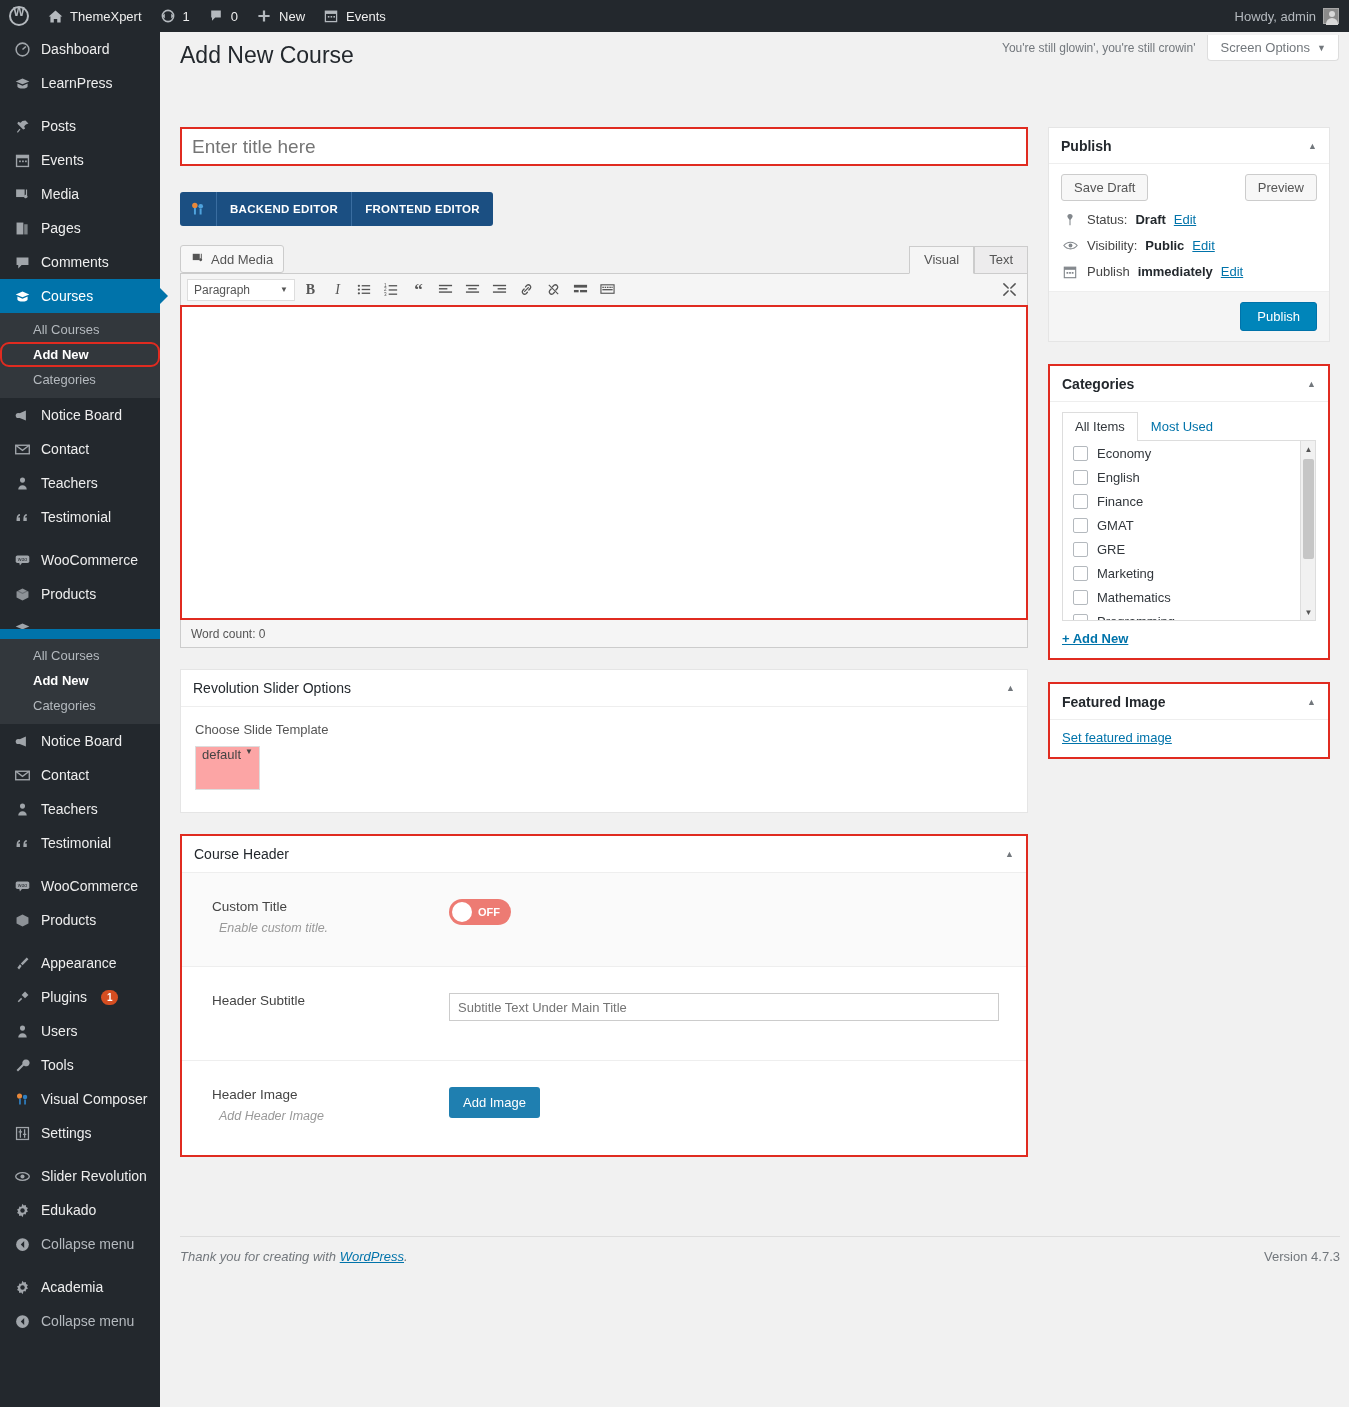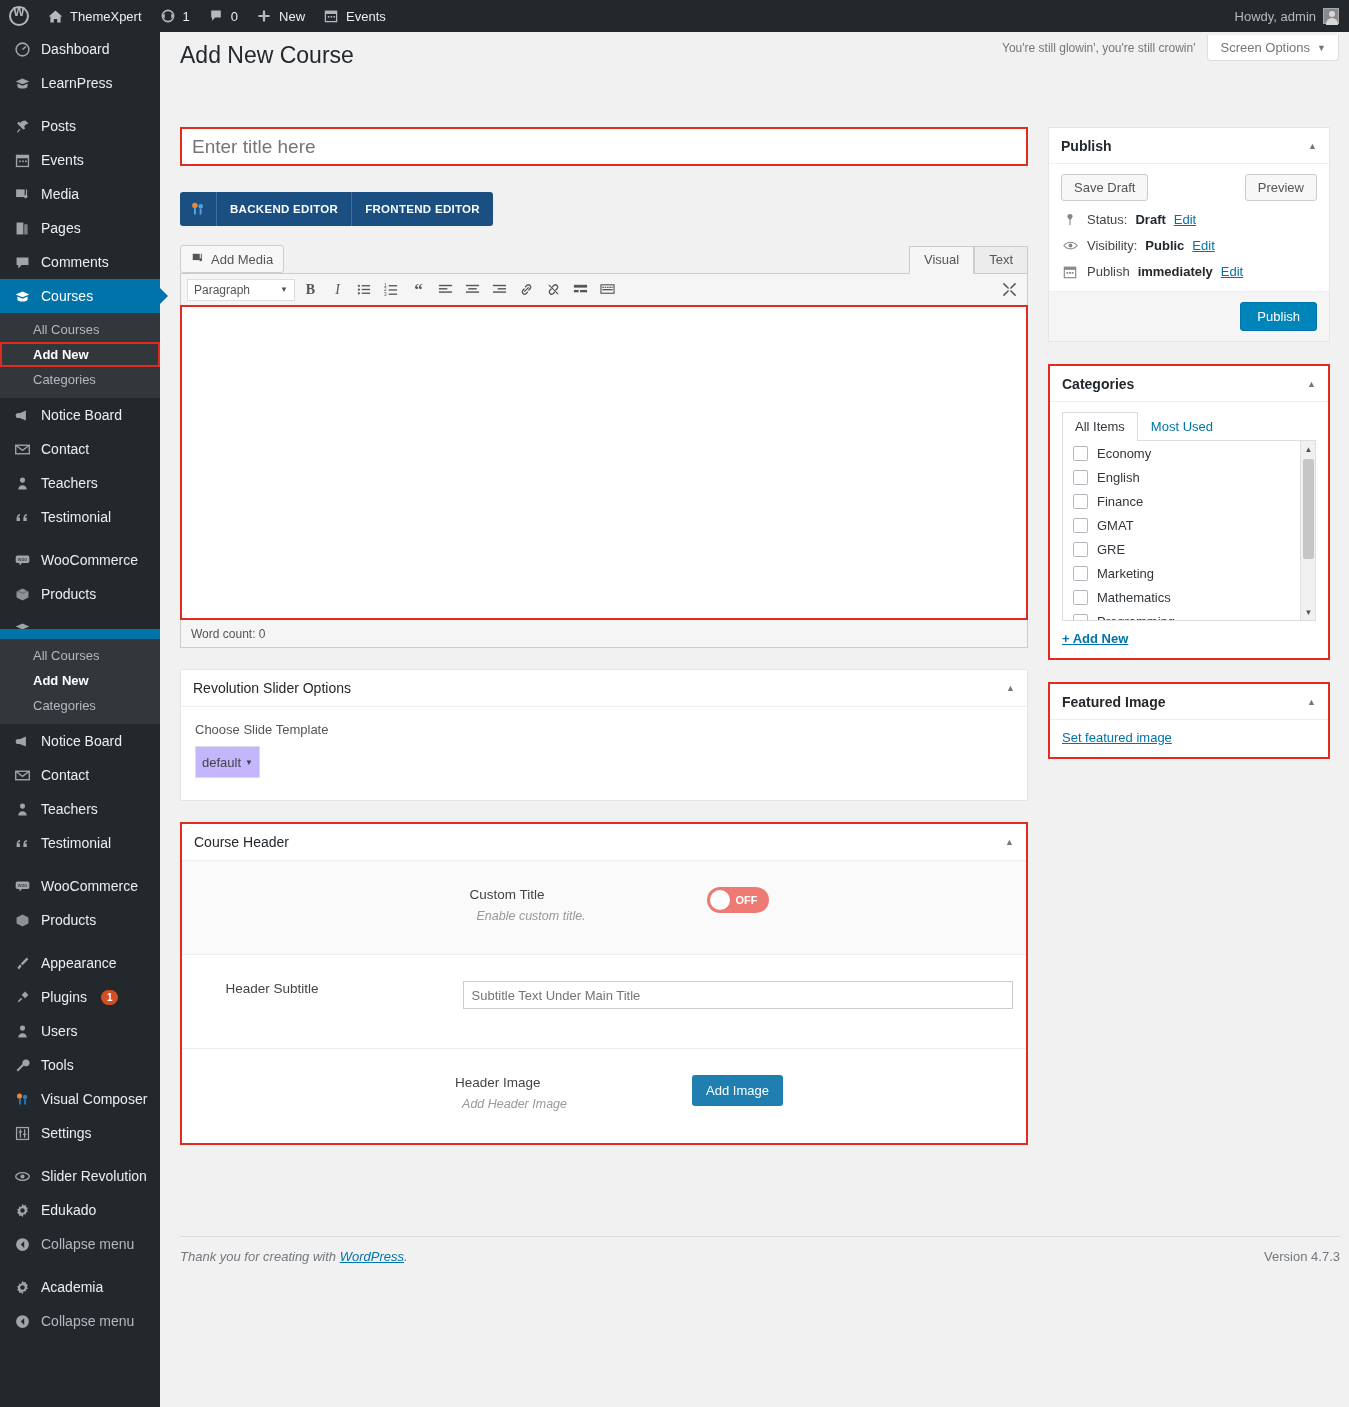--- a/index.html
+++ b/index.html
@@ -46,21 +46,21 @@
   }
   .mi-ico{ width:20px; height:20px; flex:0 0 20px; display:flex;align-items:center;justify-content:center;
            color:#a0a5aa; font-size:14px; }
   .menu-item.current .mi-ico{ color:#fff; }
   .mi-label{ white-space:nowrap; }
   .badge{ background:#d54e21;color:#fff;border-radius:10px;font-size:10px;padding:1px 6px;margin-left:5px;
           display:inline-block;line-height:13px; font-weight:bold;}
 
   .submenu{ background:#32373c; padding:4px 0 6px 0; }
   .sub-item{ display:block; padding:5px 0 5px 33px; font-size:13px; color:#b4b9be; }
-  .sub-item.cur{ color:#fff; font-weight:bold; }
+  .sub-item.cur{ color:#fff; font-weight:bold;border-radius:9px; }
   .sub-item.highlight{ outline:2px solid #e02b20; outline-offset:-2px; background:#32373c; }
   .cut-row{ height:18px; overflow:hidden; }
 
   
   #main{
     position:absolute; top:32px; left:160px; width:1189px; height:1375px;
     background:#f1f1f1; overflow:hidden;
   }
   .screenopts-row{ position:absolute; top:0; right:10px; display:flex; align-items:center; height:32px;}
   .greeting{ font-size:12px; color:#72777c; margin-right:12px; }
@@ -119,28 +119,28 @@
   .postbox{ background:#fff; border:1px solid #e5e5e5; margin-top:21px; }
   .postbox.hl{ border:2px solid #e02b20; }
   .pb-head{
     height:37px; display:flex; align-items:center; padding:0 12px;
     border-bottom:1px solid #eee; font-size:14px; color:#23282d;
   }
   .pb-head .caret{ margin-left:auto; color:#72777c; font-size:9px; }
   .pb-body{ padding:15px 14px 22px; }
   .lbl-small{ font-size:13px;color:#555; }
   .sel-default{
-    margin-top:9px; background:#c4b5fd;border:1px solid #ddd; height:32px; width:65px;
-    display:flex;align-items:center;justify-content:space-between;padding:0 6px;font-size:13px;color:#444;
+    margin-top:9px; background:#fca5a5;border:1px solid #ddd; height:44px; width:65px;
+    display:flex;align-items:flex-start;justify-content:space-between;padding:0 6px;font-size:13px;color:#444;
   }
 
   
   .ch-banner{ background:#56bddb; height:52px; display:flex;align-items:center;padding:0 22px;
               color:#fff; font-size:15px; font-weight:bold; letter-spacing:.3px;}
-  .ch-row{ display:flex; align-items:flex-start; padding:26px 0 26px 30px; border-bottom:1px solid #eee; min-height:94px;justify-content:center;}
+  .ch-row{ display:flex; align-items:flex-start; padding:26px 0 26px 30px; border-bottom:1px solid #eee; min-height:94px;}
   .ch-row.alt{ background:#fafafa; }
   .ch-row:last-child{ border-bottom:none; }
   .ch-lbl{ width:237px; flex:0 0 237px; }
   .ch-lbl .t{ font-size:13.5px; color:#444; }
   .ch-lbl .d{ font-size:12.5px; color:#999; font-style:italic; margin-top:7px; margin-left:7px;}
   .toggle{
     width:62px;height:26px;border-radius:13px;background:#ed7b73;
     display:flex;align-items:center;position:relative;
   }
   .toggle .knob{ width:20px;height:20px;border-radius:50%;background:#fff;margin-left:3px;}

